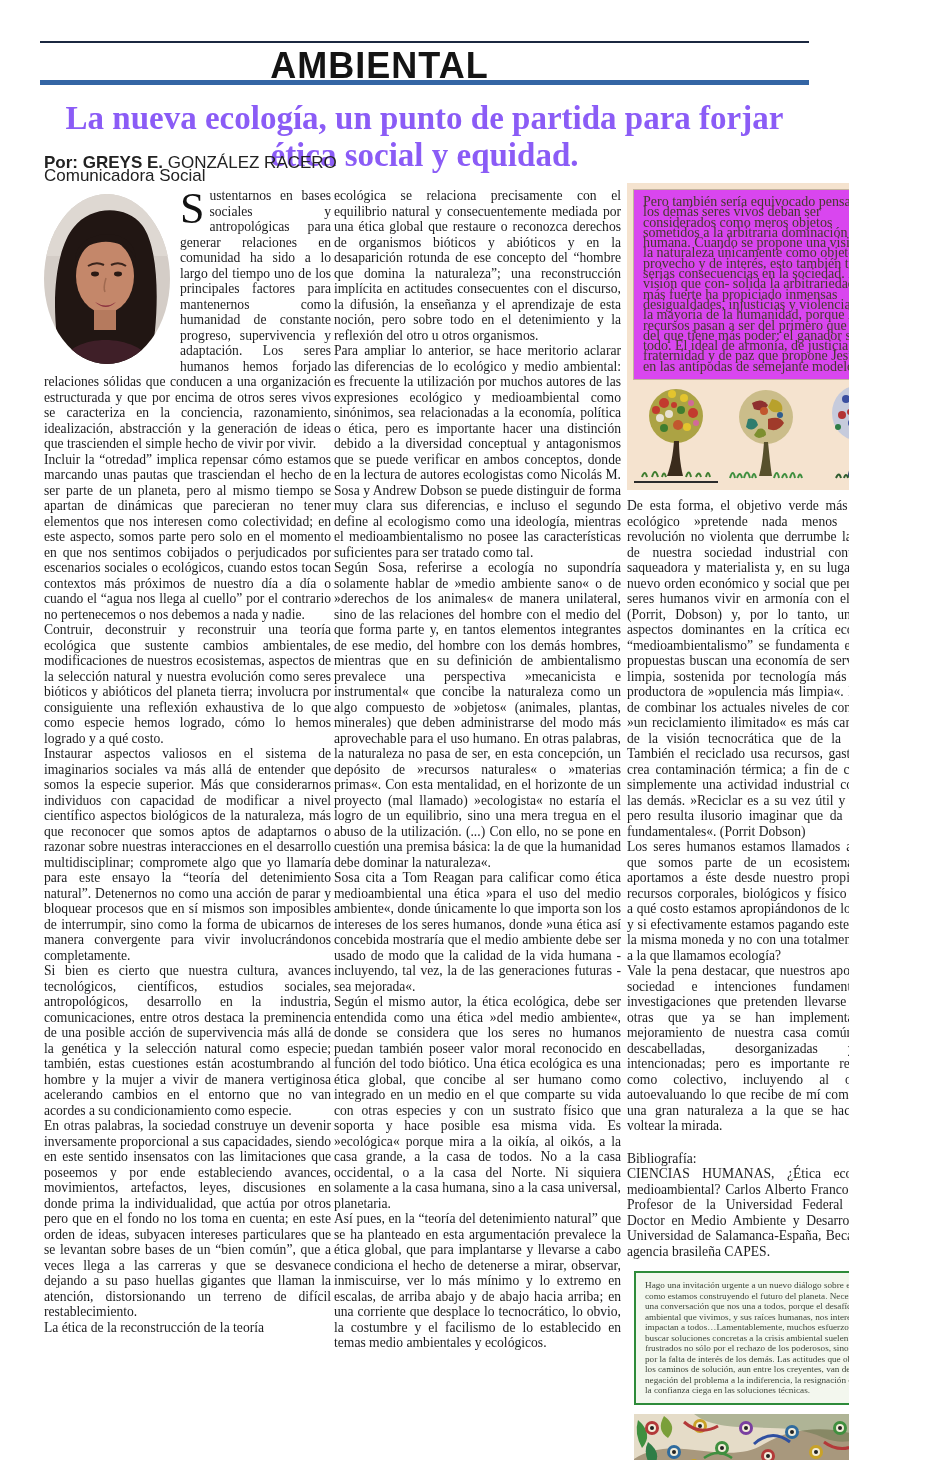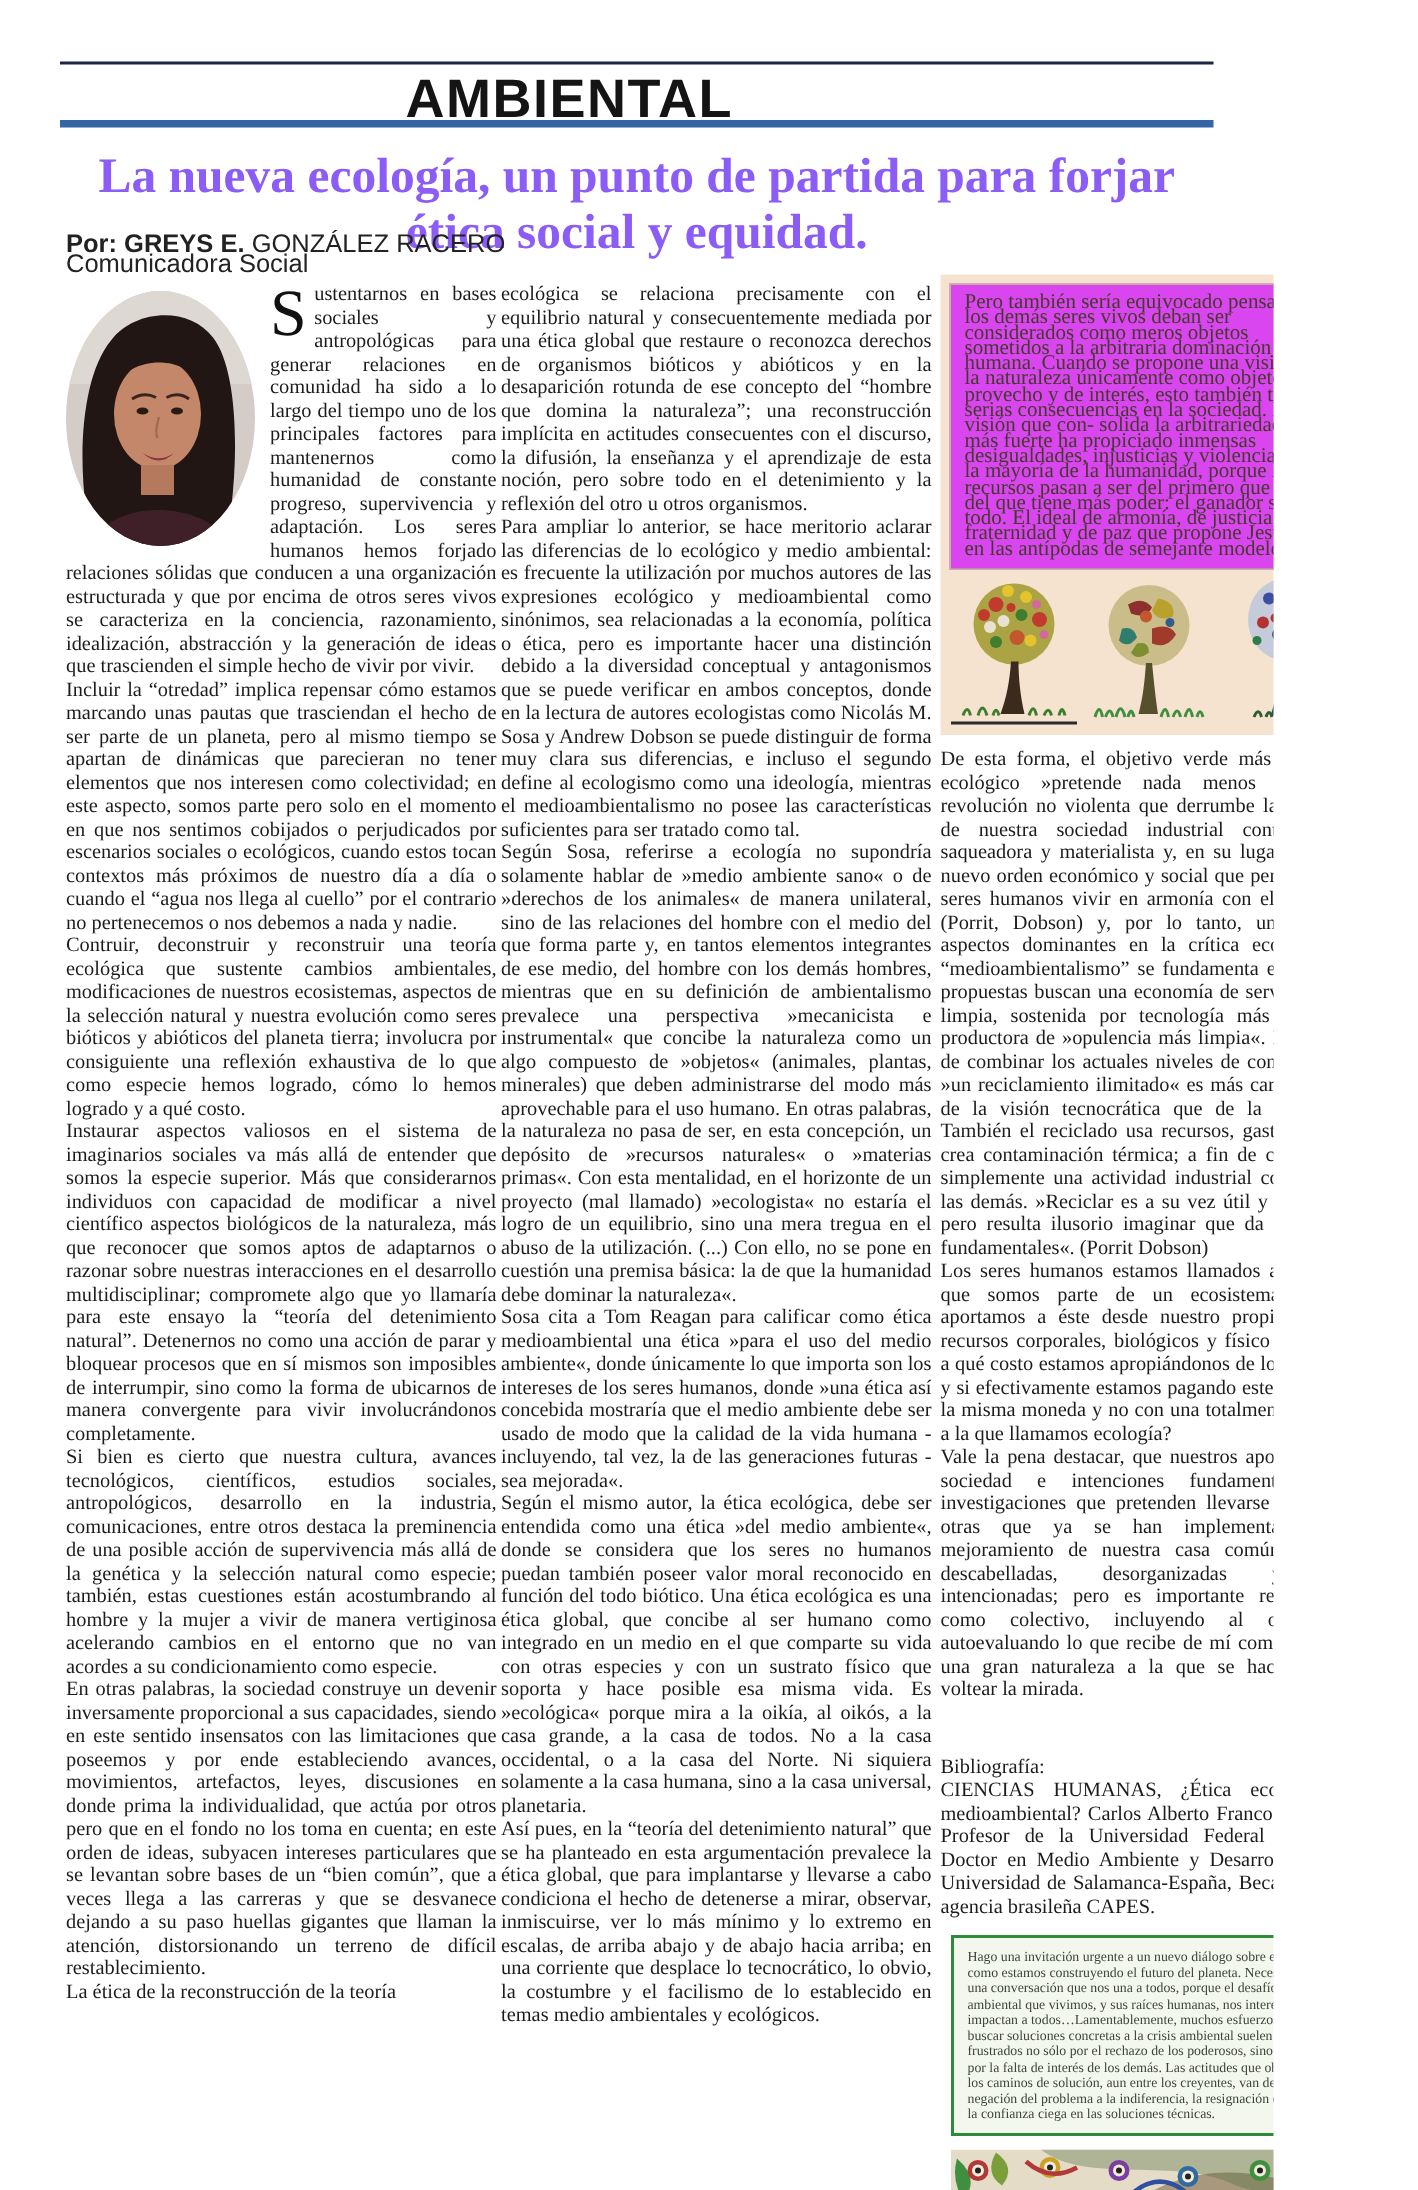--- a/index.html
+++ b/index.html
@@ -36,21 +36,21 @@
   .dropcap { float:left; font-size:44px; line-height:38px; padding:2px 5px 0 0; color:#111; }
 
   .peach-panel { background:#f5e3cf; padding:6px; box-sizing:border-box; width:100%; margin-bottom:8px; }
   .white-box { background:#d946ef; border:1px solid #c3b49e; padding:7px 9px;
                font-size:14px; line-height:10.3px; color:#463a2e; text-align:left; }
   .white-box p { margin:0; }
   .trees { display:flex; justify-content:space-between; padding:5px 1px 1px; }
   .tree { width:84px; height:96px; }
   .tree.t1 { border-bottom:2px solid #2b2b2b; }
 
-  .bib-label { margin-top:36px; }
+  .bib-label { margin-top:17px; }
 
   .green-box { margin:12px 4px 0 7px; border:2px solid #2e8b3a; background:#f3f7ee;
                padding:7px 9px; font-size:9.2px; line-height:10.5px; color:#3c4438; text-align:left; }
   .green-box p { margin:0; }
   .artwork { margin:9px 8px 0 7px; line-height:0; }
 </style>
 </head>
 <body>
 
 <div class="page">

